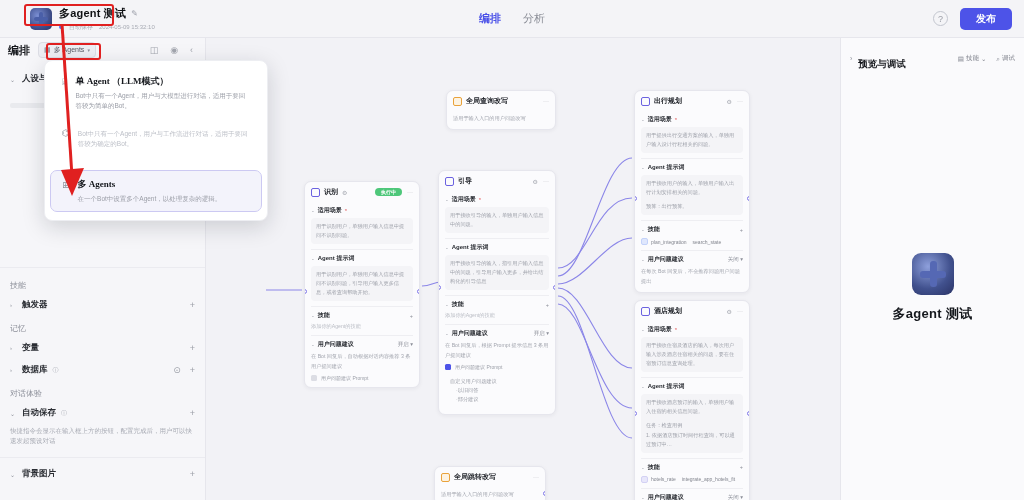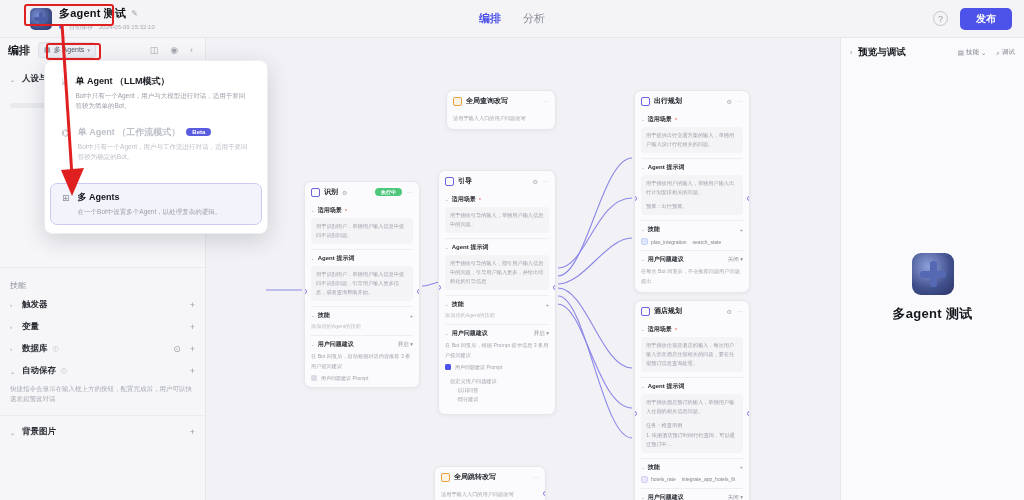--- a/index.html
+++ b/index.html
@@ -95,21 +95,21 @@
     position: absolute; left: 44px; top: 60px; width: 224px;
     background: #fff; border-radius: 8px; box-shadow: 0 6px 22px rgba(20,22,35,.17);
     padding: 7px 0 9px 0; z-index: 40; border: 1px solid #edeef2;
   }
   .dd-title { font-size: 8px; color: #70737d; padding: 3px 11px 6px 11px; }
   .dd-item {
     display: flex; gap: 8px; padding: 7px 11px; cursor: pointer; border-radius: 6px;
     margin: 0 6px;
   }
   .dd-item .dd-ic { font-size: 9px; color: #8e919b; margin-top: 2px; }
-  .dd-name { font-size: 9px; font-weight: bold; color: #15181d; display:flex; align-items:center; gap:6px;}
+  .dd-name { font-size: 9px; font-weight: bold; color: #15181d; display:flex; align-items:center; gap:6px;font-family:Liberation Serif, serif;}
   .dd-desc { font-size: 6.5px; color: #9b9ea7; line-height: 1.6; margin-top: 3px; }
   .dd-item.selected { background: #f3f3fb; outline: 1px solid #ccc9f2; }
   .dd-item.dim .dd-name, .dd-item.dim .dd-desc { color: #bcbfc7; }
   .badge-beta {
     background: #5a5ce0; color:#fff; font-size: 6px; border-radius: 7px; padding: 1px 6px;
     font-weight: bold;
   }
 
   
   .red-box { position: absolute; border: 2px solid #e02020; border-radius: 3px; z-index: 50; }
@@ -167,21 +167,21 @@
     background: #fff; border: 1.3px solid #7d74e8;
   }
 
   
   .rpanel {
     position: absolute; left: 840px; top: 38px; width: 184px; height: 462px;
     background: #fafafc; border-left: 1px solid #e6e6ec;
   }
   .rp-head { display: flex; align-items: center; padding: 8px 9px; gap: 6px; }
   .rp-chev { font-size: 7px; color: #8d909a; }
-  .rp-title { font-size: 9.5px; font-weight: bold; color: #16181d; }
+  .rp-title { font-size: 9.5px; font-weight: bold; color: #16181d; margin-top: 12px; }
   .rp-actions { margin-left: auto; display: flex; gap: 10px; align-items: center; }
   .rp-act { font-size: 6.5px; color: #7e818b; display: flex; align-items: center; gap: 2px; cursor: pointer; }
   .rp-stage {
     position: absolute; top: 38px; left: 0; right: 0; bottom: 0;
     display: flex; flex-direction: column; align-items: center; justify-content: center; gap: 10px;
   }
   .prev-avatar {
     width: 42px; height: 42px; border-radius: 9px;
     background: radial-gradient(circle at 38% 32%, #8ea0dc 0%, #41518e 58%, #2a3365 100%);
     position: relative;
@@ -252,35 +252,37 @@
       <div style="height:145px"></div>
 
       <div class="sb-sep"></div>
       <div class="sb-group-title">技能</div>
       <div class="sb-row">
         <span class="chev">›</span>
         <span class="lbl">触发器</span>
         <span class="right">+</span>
       </div>
 
+      <div class="sb-group-title">记忆</div>
       <div class="sb-row">
         <span class="chev">›</span>
         <span class="lbl">变量</span>
         <span class="right">+</span>
       </div>
       <div class="sb-row">
         <span class="chev">›</span>
         <span class="lbl">数据库</span>
         <span class="info">ⓘ</span>
         <span class="right">
           <span>⊙</span>
           <span>+</span>
         </span>
       </div>
 
+      <div class="sb-group-title">对话体验</div>
       <div class="sb-row">
         <span class="chev">⌄</span>
         <span class="lbl">自动保存</span>
         <span class="info">ⓘ</span>
         <span class="right">+</span>
       </div>
       <div class="sb-desc">快捷指令会显示在输入框上方的按钮，配置完成后，用户可以快速发起预设对话</div>
 
       <div class="sb-sep"></div>
       <div class="sb-row">
@@ -300,24 +302,20 @@
         <span class="dd-name">
           <span>单 Agent （LLM模式）</span>
         </span>
         <div class="dd-desc">Bot中只有一个Agent，用户与大模型进行对话，适用于要回答较为简单的Bot。</div>
       </span>
     </div>
 
     <div class="dd-item dim">
       <span class="dd-ic">⌬</span>
       <span style="flex:1">
-        <span class="dd-name">
-          <span>单 Agent （工作流模式）</span>
-          <span class="badge-beta">Beta</span>
-        </span>
         <div class="dd-desc">Bot中只有一个Agent，用户与工作流进行对话，适用于要回答较为确定的Bot。</div>
       </span>
     </div>
 
     <div class="dd-item selected" style="margin-top:14px">
       <span class="dd-ic">⊞</span>
       <span style="flex:1">
         <span class="dd-name">
           <span>多 Agents</span>
         </span>

